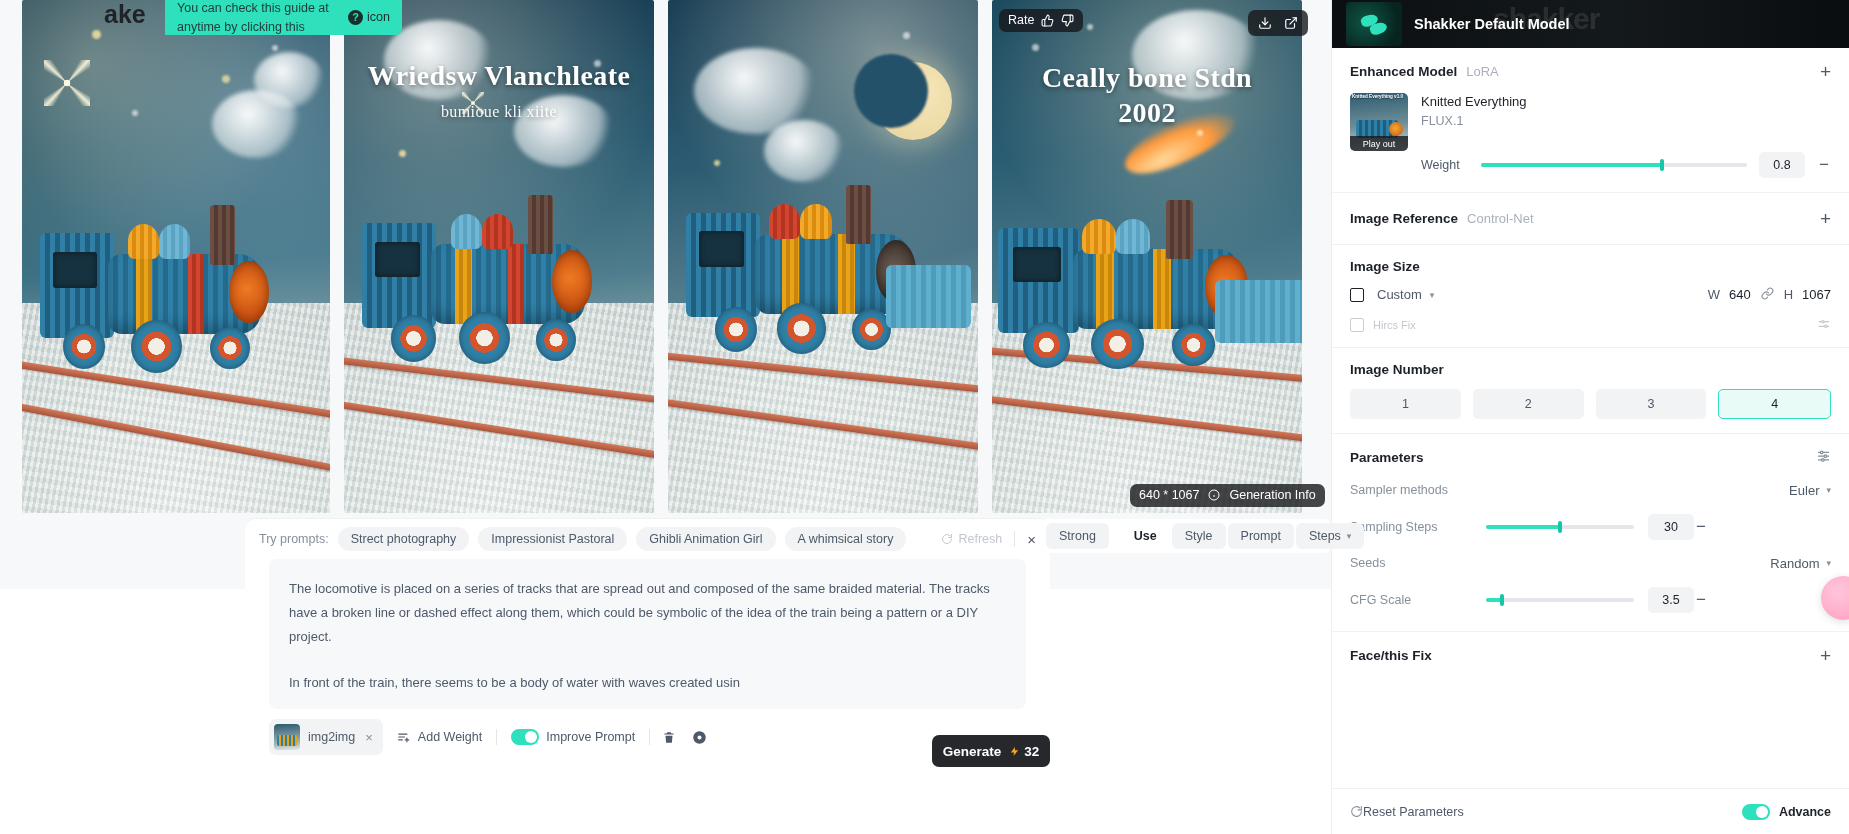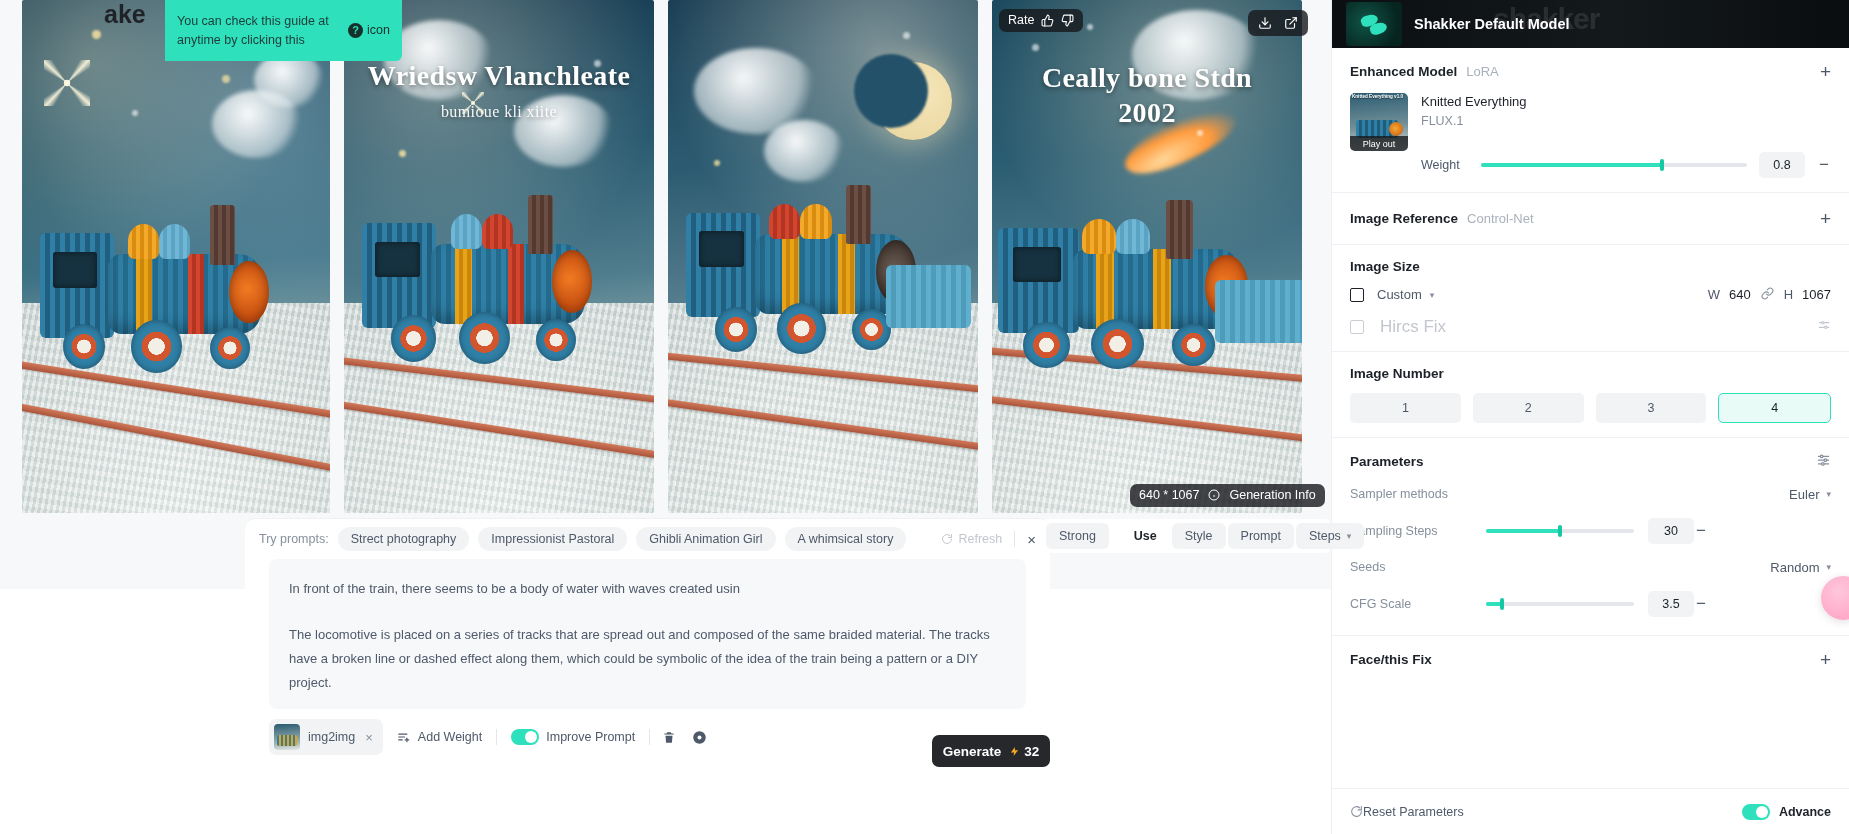--- a/index.html
+++ b/index.html
@@ -158,21 +158,21 @@
   .pill-dark {
     position: absolute; display: flex; align-items: center; gap: 7px;
     background: rgba(22,24,28,.80); color: #fff; border-radius: 7px;
     padding: 5px 9px; font-size: 12.5px; line-height: 1;
   }
   .pill-dark svg { display: block; }
   .icon-btn { display: flex; align-items: center; justify-content: center; cursor: pointer; }
 
   
   .tooltip {
-    position: absolute; left: 165px; top: 0; width: 237px; height: 61px;
+    position: absolute; left: 165px; top: 0; width: 237px; height: 35px;
     background: #2ee0bc; color: #16302c; border-radius: 0 0 6px 0;
     display: flex; align-items: center; padding: 0 12px; gap: 10px;
     font-size: 12.5px; line-height: 1.45; z-index: 40;
   }
   .tooltip .tt-text { flex: 1; color: #1f3b38; }
   .tooltip .tt-icon-wrap { display: flex; align-items: center; gap: 4px; font-size: 12.5px; color: #16302c; }
   .q-badge {
     width: 15px; height: 15px; border-radius: 50%; background: #16302c; color: #2ee0bc;
     font-size: 11px; font-weight: 700; display: flex; align-items: center; justify-content: center;
   }
@@ -332,21 +332,21 @@
   .chk {
     width: 14px; height: 14px; border: 1.6px solid #1d2129; border-radius: 2px; flex: 0 0 auto;
   }
   .chk.light { border-color: #c9cdd4; }
   .size-sel { display: flex; align-items: center; gap: 8px; margin-left: 9px; font-size: 13px; color: #4e5969; cursor: pointer; }
   .caret { font-size: 9px; color: #86909c; }
   .wh-group { display: flex; align-items: center; gap: 9px; margin-left: auto; font-size: 13px; color: #1d2129; }
   .wh-group .lab { color: #4e5969; }
   .wh-group .val { color: #1d2129; }
   .link-ic { color: #86909c; }
-  .hires-row { display: flex; align-items: center; gap: 16px; margin-top: 14px; font-size: 17px; color: #c2c7cf; }
+  .hires-row { display: flex; align-items: center; gap: 9px; margin-top: 14px; font-size: 11px; color: #c2c7cf; }
 
   .numgrid { display: flex; gap: 12px; margin-top: 12px; }
   .numgrid .nbtn {
     flex: 1; height: 30px; background: #f2f3f5; border-radius: 5px;
     display: flex; align-items: center; justify-content: center; font-size: 12.5px; color: #4e5969; cursor: pointer;
   }
   .numgrid .nbtn.active { background: #e8fbf6; border: 1px solid #2ee0bc; color: #1d2129; }
 
   .prow { display: flex; align-items: center; margin-top: 16px; }
   .prow .plabel { font-size: 12.5px; color: #86909c; width: 130px; flex: 0 0 auto; }
@@ -587,22 +587,22 @@
             </svg>
           <span>Refresh</span>
         </span>
         <span class="vsep"></span>
         <span style="font-size:15px;color:#4e5969;cursor:pointer;">×</span>
       </span>
     </div>
 
     <div class="prompt-card">
       <div class="prompt-box">
+        <div class="prompt-line">The locomotive is placed on a series of tracks that are spread out and composed of the same braided material. The tracks have a broken line or dashed effect along them, which could be symbolic of the idea of the train being a pattern or a DIY project.</div>
         <div class="prompt-line">In front of the train, there seems to be a body of water with waves created usin</div>
-        <div class="prompt-line">The locomotive is placed on a series of tracks that are spread out and composed of the same braided material. The tracks have a broken line or dashed effect along them, which could be symbolic of the idea of the train being a pattern or a DIY project.</div>
       </div>
       <div class="prompt-tools">
         <div class="thumb-chip">
           <span class="thumb">
               <span class="mini-train"></span>
             </span>
           <span>img2img</span>
           <span class="x-mini">×</span>
         </div>
         <div class="tool-item">

